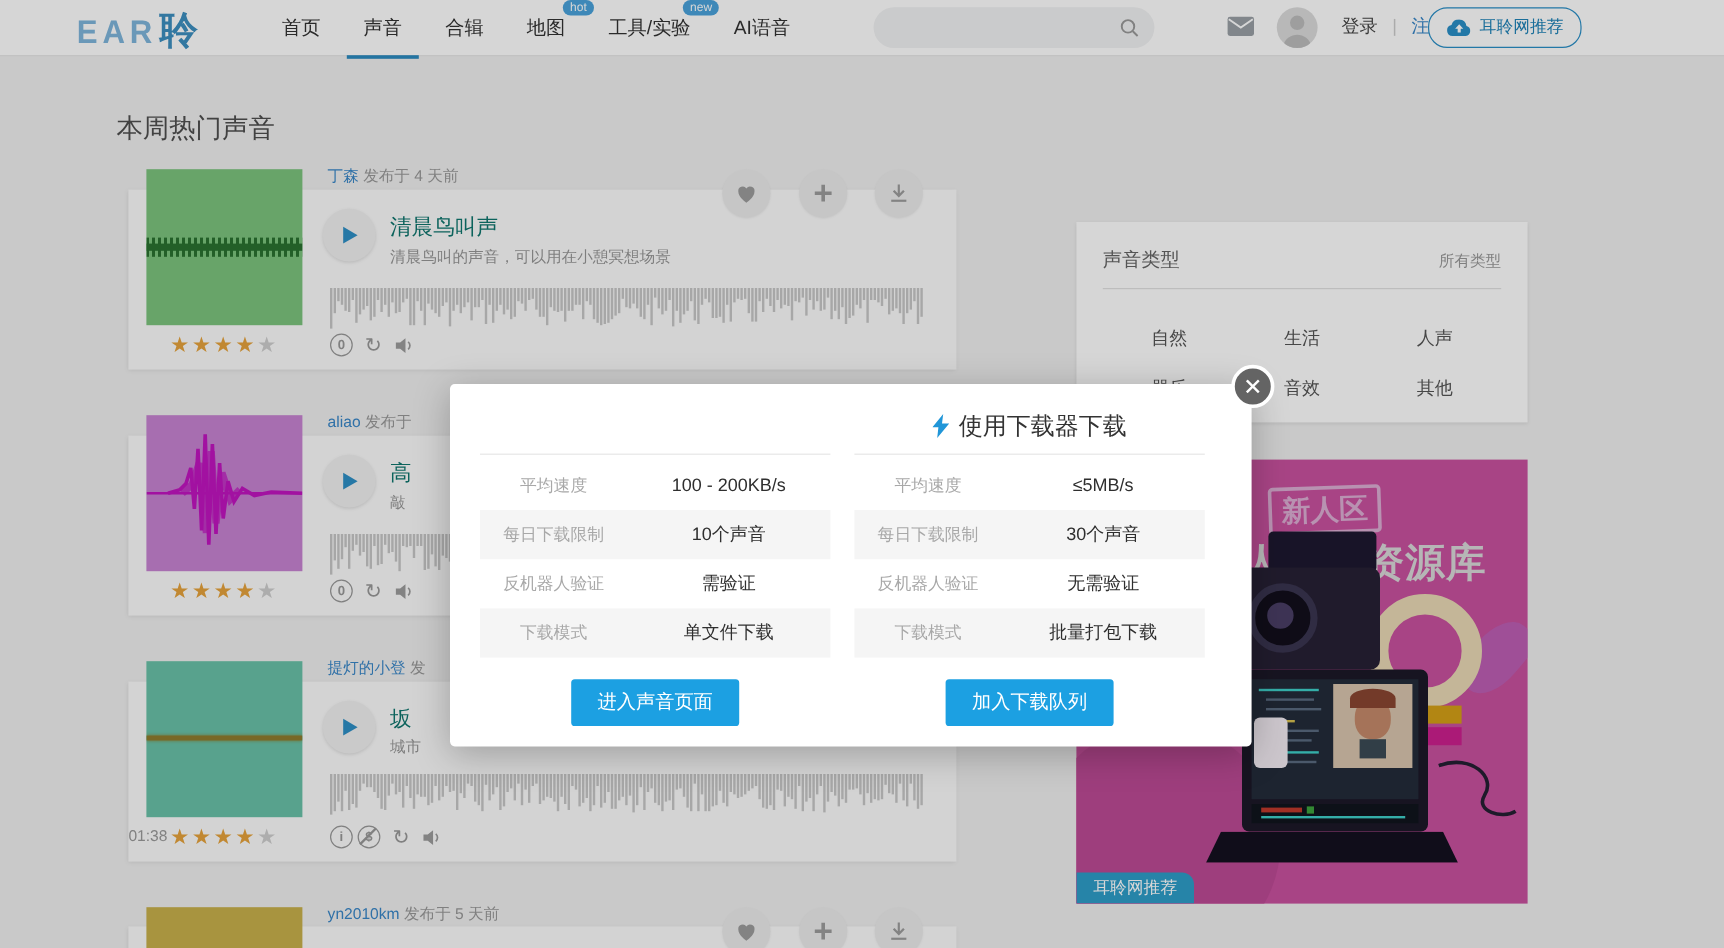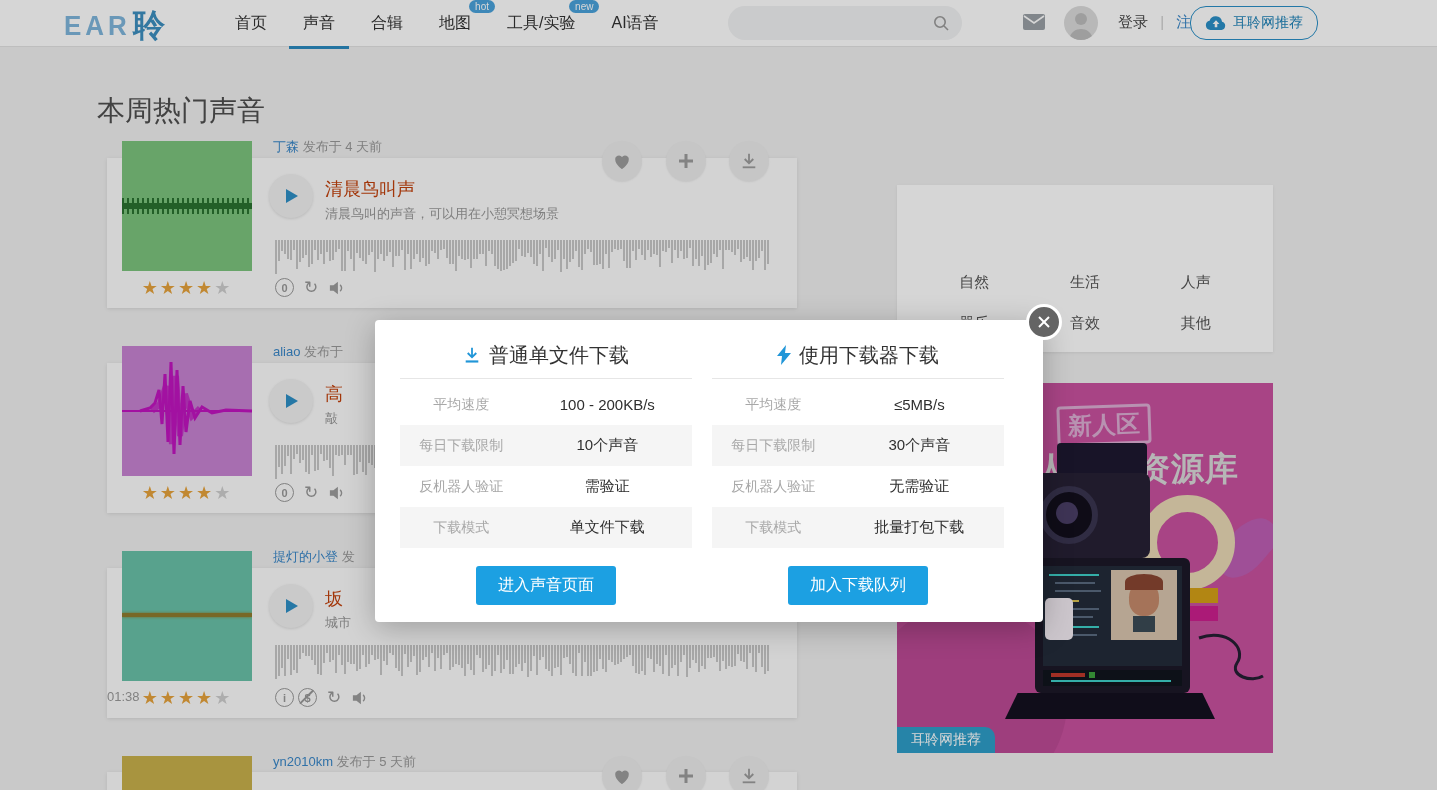--- a/index.html
+++ b/index.html
@@ -25,30 +25,30 @@
   .mailbtn{position:absolute;left:1022px;top:12px;cursor:pointer;}
   .avatar{position:absolute;left:1064px;top:6px;width:34px;height:34px;border-radius:50%;background:#dcdcdc;overflow:hidden;cursor:pointer;}
   .authrow{position:absolute;left:1118px;top:13px;font-size:15px;}
   .authrow .login{color:#444;cursor:pointer;}
   .authrow .sep{color:#ccc;margin:0 8px;}
   .authrow .reg{color:#3a87c8;cursor:pointer;}
   .publish{position:absolute;left:1190px;top:6px;height:32px;border:1px solid #2a8fc7;border-radius:16px;background:#fff;
     display:flex;align-items:center;gap:6px;padding:0 14px;color:#1f83b8;font-size:14px;cursor:pointer;}
 
   
-  .section-title{position:absolute;left:97px;top:92px;font-size:28px;color:#4f4f4f;}
+  .section-title{position:absolute;left:97px;top:92px;font-size:22px;color:#4f4f4f;}
   .card{position:absolute;left:107px;width:690px;background:#fcfcfc;box-shadow:0 1px 4px rgba(0,0,0,.10);}
   .authorline{position:absolute;left:273px;font-size:13px;color:#999;}
   .authorline .author{color:#3a87c8;cursor:pointer;}
   .thumb{position:absolute;left:122px;width:130px;height:130px;overflow:hidden;}
   .stars{position:absolute;left:122px;width:130px;text-align:center;font-size:18px;letter-spacing:2px;}
   .st{color:#e6a33c;} .st.off{color:#cfcfcf;}
   .playbtn{position:absolute;left:269px;width:44px;height:44px;border-radius:50%;background:#f1f1f1;box-shadow:0 1px 3px rgba(0,0,0,.12);
     display:flex;align-items:center;justify-content:center;cursor:pointer;}
-  .s-title{position:absolute;left:325px;font-size:18px;color:#c2410c;}
+  .s-title{position:absolute;left:325px;font-size:18px;color:#0f766e;}
   .s-desc{position:absolute;left:325px;font-size:13px;color:#979797;}
   .circbtn{position:absolute;width:40px;height:40px;border-radius:50%;background:#ececec;display:flex;align-items:center;justify-content:center;cursor:pointer;box-shadow:0 1px 2px rgba(0,0,0,.08);}
   .wavebars{position:absolute;left:275px;width:496px;height:34px;display:flex;align-items:flex-start;overflow:hidden;}
   .wavebars i{display:block;width:2px;margin-right:1px;background:#c7c7c7;}
   .meta-icons{position:absolute;left:275px;display:flex;align-items:center;gap:10px;color:#999;}
   .lic{width:17px;height:17px;border:1.5px solid #999;border-radius:50%;font-size:11px;display:inline-flex;align-items:center;justify-content:center;color:#999;font-weight:bold;position:relative;}
   .lic.nc::after{content:"";position:absolute;left:-2px;top:7px;width:19px;height:1.5px;background:#999;transform:rotate(-45deg);}
   .loopg{font-size:17px;line-height:17px;color:#999;}
   .duration{position:absolute;right:26px;font-size:13px;color:#9a9a9a;}
 
@@ -782,20 +782,24 @@
   </div>
   <div class="circbtn" style="left:729px;top:756px;">
     <svg width="18" height="18" viewBox="0 0 20 20">
         <path d="M9 2h2v8l3-3 1.5 1.5L10 14 4.5 8.5 6 7l3 3z" fill="#9c9c9c"></path>
         <rect x="3" y="16" width="14" height="2" fill="#9c9c9c"></rect>
       </svg>
   </div>
 
 
   <div class="type-panel">
+    <div class="tp-head">
+      <span class="tp-title">声音类型</span>
+      <span class="tp-all">所有类型</span>
+    </div>
     <div class="tp-grid">
       <span class="tp-cat">自然</span>
       <span class="tp-cat">生活</span>
       <span class="tp-cat">人声</span>
       <span class="tp-cat">器乐</span>
       <span class="tp-cat">音效</span>
       <span class="tp-cat">其他</span>
     </div>
   </div>
 
@@ -849,27 +853,20 @@
   <div id="backdrop"></div>
   <div id="modal">
     <div class="m-close">
       <svg width="12" height="12" viewBox="0 0 12 12">
         <line x1="1" y1="1" x2="11" y2="11" stroke="#fff" stroke-width="2"></line>
         <line x1="11" y1="1" x2="1" y2="11" stroke="#fff" stroke-width="2"></line>
         </svg>
     </div>
 
     <div class="m-col left">
-      <div class="m-head">
-        <svg width="18" height="18" viewBox="0 0 20 20">
-          <path d="M9 2h2v8l3-3 1.5 1.5L10 14 4.5 8.5 6 7l3 3z" fill="#2196d8"></path>
-            <rect x="3" y="16" width="14" height="2.4" fill="#2196d8"></rect>
-          </svg>
-        <span>普通单文件下载</span>
-      </div>
       <div class="m-div"></div>
       <div class="m-rows">
         <div class="spec-row">
           <span class="lab">平均速度</span>
           <span class="val">100 - 200KB/s</span>
           </div>
         <div class="spec-row alt">
           <span class="lab">每日下载限制</span>
           <span class="val">10个声音</span>
           </div>

